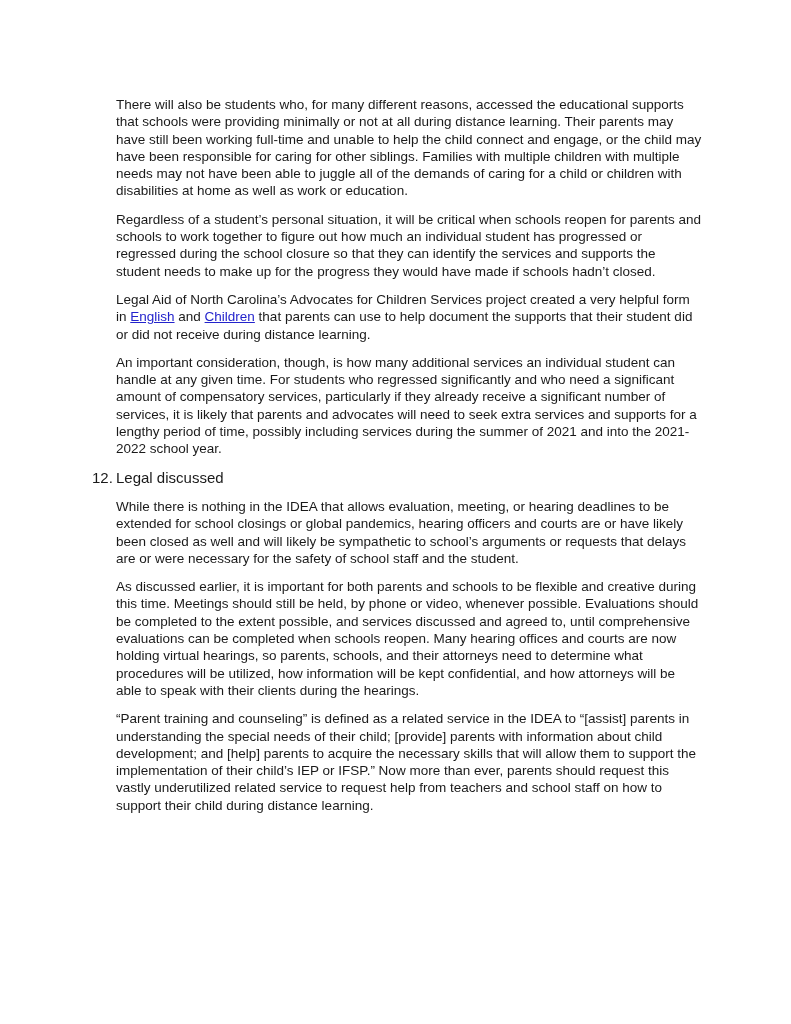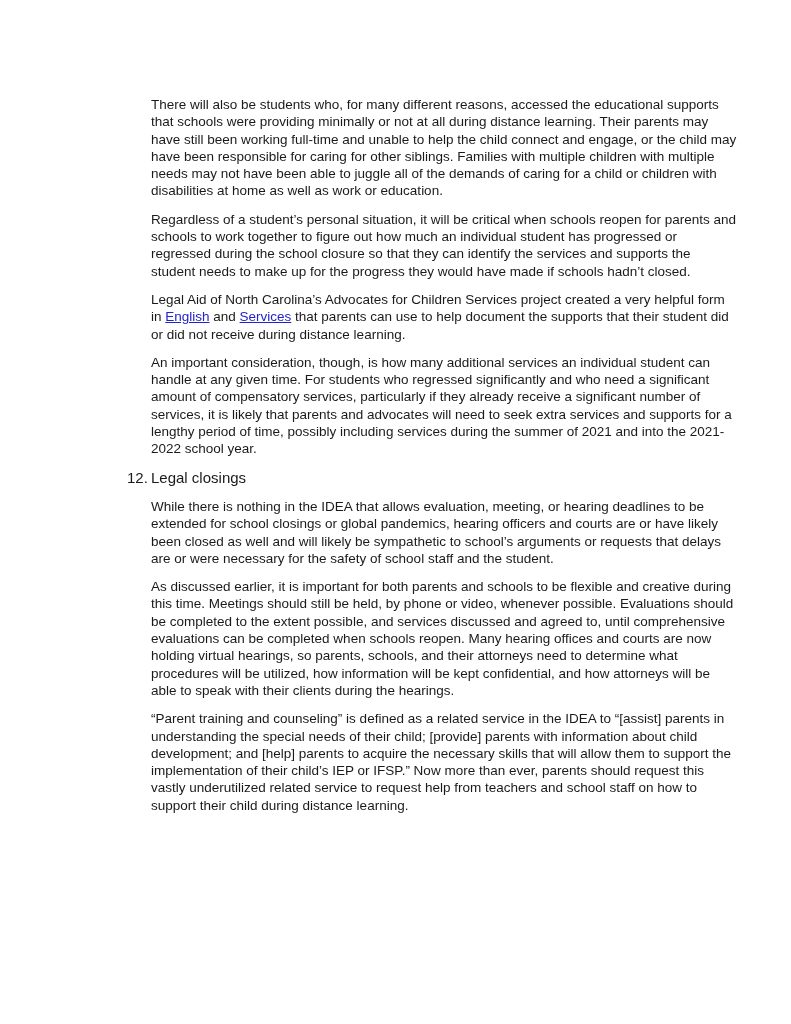--- a/index.html
+++ b/index.html
@@ -16,21 +16,20 @@
     color: var(--text-color, #1a1a1a);
   }
   .page {
     width: 791px;
     height: 1024px;
     background: var(--page-bg, #ffffff);
     padding: 96px 90px 40px 92px;
   }
   .content {
     width: 609px;
-    margin-left: 35px;
   }
   p.para {
     margin: 0 0 11px 24px;
     width: 586px;
     font-size: 13.5px;
     line-height: 17.3px;
     text-align: left;
   }
   .item-heading {
     margin: 0 0 12px 0;
@@ -51,27 +50,27 @@
 </head>
 <body>
 
 <div class="page">
   <div class="content">
 
     <p class="para">There will also be students who, for many different reasons, accessed the educational supports that schools were providing minimally or not at all during distance learning. Their parents may have still been working full-time and unable to help the child connect and engage, or the child may have been responsible for caring for other siblings. Families with multiple children with multiple needs may not have been able to juggle all of the demands of caring for a child or children with disabilities at home as well as work or education.</p>
 
     <p class="para">Regardless of a student’s personal situation, it will be critical when schools reopen for parents and schools to work together to figure out how much an individual student has progressed or regressed during the school closure so that they can identify the services and supports the student needs to make up for the progress they would have made if schools hadn’t closed.</p>
 
-    <p class="para"><span>Legal Aid of North Carolina’s Advocates for Children Services project created a very helpful form in </span><a href="#" class="doc-link">English</a><span> and </span><a href="#" class="doc-link">Services</a><span> that parents can use to help document the supports that their student did or did not receive during distance learning.</span></p>
+    <p class="para"><span>Legal Aid of North Carolina’s Advocates for Children Services project created a very helpful form in </span><a href="#" class="doc-link">English</a><span> and </span><a href="#" class="doc-link">Children</a><span> that parents can use to help document the supports that their student did or did not receive during distance learning.</span></p>
 
     <p class="para">An important consideration, though, is how many additional services an individual student can handle at any given time. For students who regressed significantly and who need a significant amount of compensatory services, particularly if they already receive a significant number of services, it is likely that parents and advocates will need to seek extra services and supports for a lengthy period of time, possibly including services during the summer of 2021 and into the 2021-2022 school year.</p>
 
     <div class="item-heading">
       <span class="item-number">12.</span>
-      <span class="item-title">Legal closings</span>
+      <span class="item-title">Legal discussed</span>
     </div>
 
     <p class="para">While there is nothing in the IDEA that allows evaluation, meeting, or hearing deadlines to be extended for school closings or global pandemics, hearing officers and courts are or have likely been closed as well and will likely be sympathetic to school’s arguments or requests that delays are or were necessary for the safety of school staff and the student.</p>
 
     <p class="para">As discussed earlier, it is important for both parents and schools to be flexible and creative during this time. Meetings should still be held, by phone or video, whenever possible. Evaluations should be completed to the extent possible, and services discussed and agreed to, until comprehensive evaluations can be completed when schools reopen. Many hearing offices and courts are now holding virtual hearings, so parents, schools, and their attorneys need to determine what procedures will be utilized, how information will be kept confidential, and how attorneys will be able to speak with their clients during the hearings.</p>
 
 
     <p class="para">“Parent training and counseling” is defined as a related service in the IDEA to “[assist] parents in understanding the special needs of their child; [provide] parents with information about child development; and [help] parents to acquire the necessary skills that will allow them to support the implementation of their child’s IEP or IFSP.” Now more than ever, parents should request this vastly underutilized related service to request help from teachers and school staff on how to support their child during distance learning.</p>
 
   </div>

